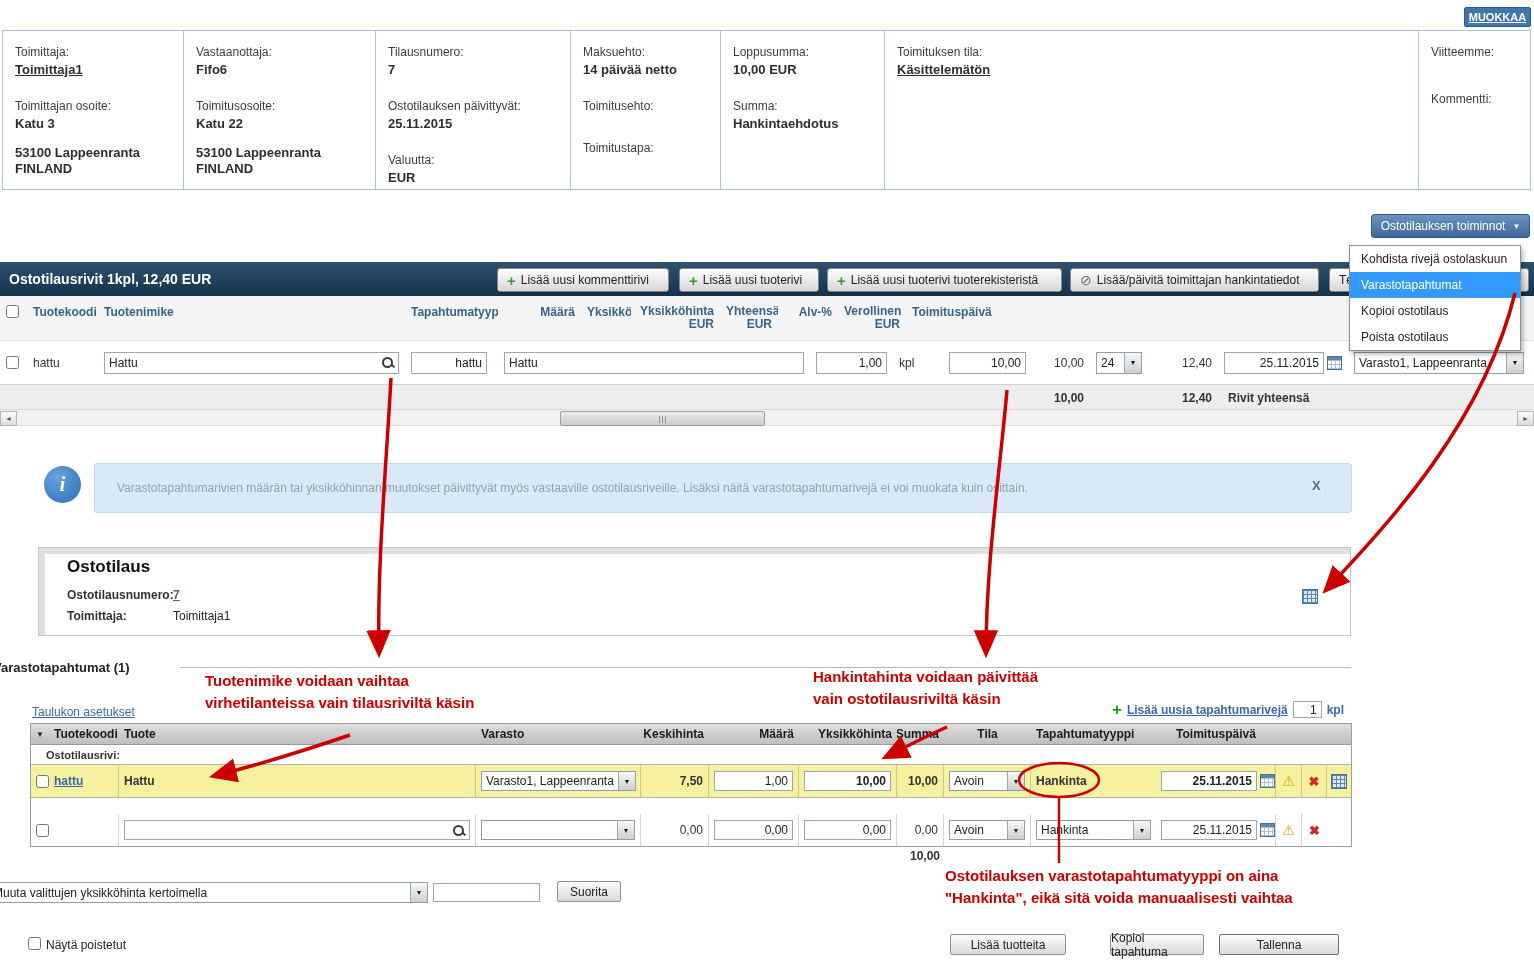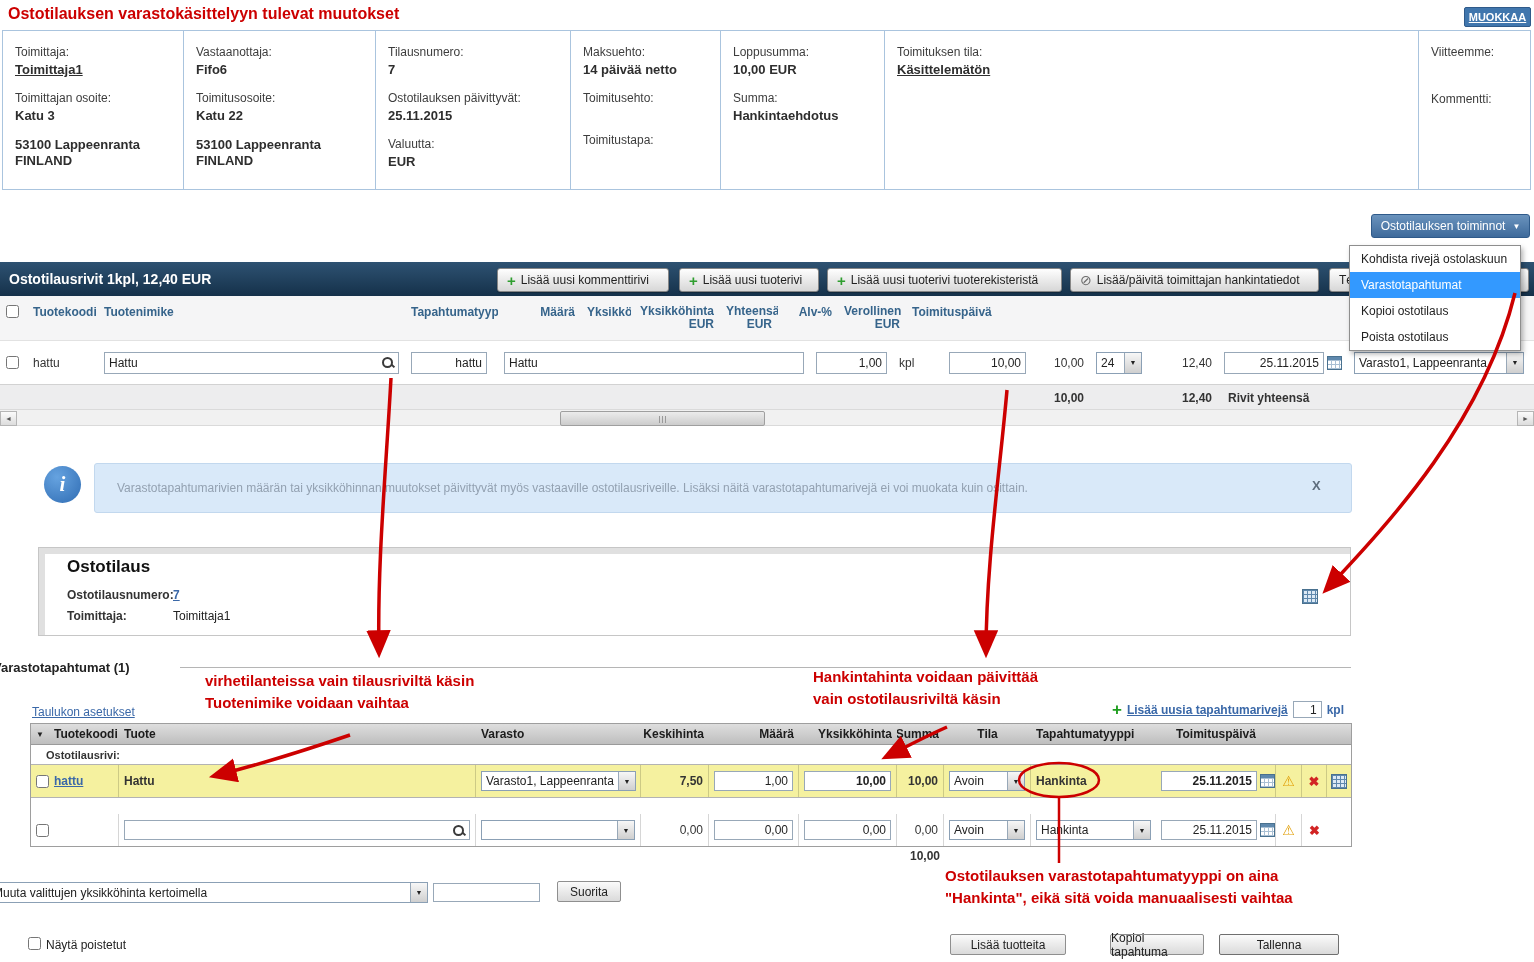--- a/index.html
+++ b/index.html
@@ -8,21 +8,21 @@
   .abs{position:absolute}
   .b{font-weight:bold}
   .red-note{color:#cc0000;font-weight:bold;font-size:15px;line-height:22px;white-space:nowrap}
   .link{color:#3a68a8;text-decoration:underline;cursor:pointer}
   
   #summary{display:flex;border:1px solid #aac4de;background:#fff;height:160px}
   .sumcol{padding:14px 12px 0 12px;border-right:1px solid #aac4de;overflow:hidden}
   .sumcol:last-child{border-right:none}
   .lbl{font-size:12px;color:#3d3d3d;white-space:nowrap}
   .val{font-size:13px;font-weight:bold;color:#2e2e2e;margin-top:3px;white-space:nowrap}
-  .gap{margin-top:14px}
+  .gap{margin-top:22px}
   
   .bluebtn{background:linear-gradient(#6a93bd,#3e6a9b);border:1px solid #2f5a8a;border-radius:3px;color:#fff;font-size:12px;display:flex;align-items:center;justify-content:center;gap:7px;cursor:pointer}
   
   .menu{background:#fff;border:1px solid #8e8e8e;box-shadow:2px 3px 5px rgba(0,0,0,.3);z-index:60}
   .menu-item{height:26px;line-height:26px;padding:0 11px;font-size:12px;color:#222;white-space:nowrap;cursor:pointer}
   .menu-item.selected{background:#3399ff;color:#fff}
   
   #bar{background:linear-gradient(#2e5272,#15314a);height:34px}
   #bar .bartitle{color:#fff;font-size:14px;font-weight:bold;line-height:34px;padding-left:9px}
   .gbtn{background:linear-gradient(#fefefe,#d7d7d7);border:1px solid #868686;border-radius:3px;height:24px;display:flex;align-items:center;gap:5px;padding:0 9px;font-size:12px;color:#222;white-space:nowrap;cursor:pointer;box-shadow:0 1px 1px rgba(0,0,0,.25)}
@@ -87,21 +87,20 @@
   .center{justify-content:center}
   
   .wbtn{background:linear-gradient(#fbfbfb,#dadada);border:1px solid #8f8f8f;border-radius:2px;font-size:12px;color:#222;display:flex;align-items:center;justify-content:center;cursor:pointer}
   .chev{font-size:8px;color:#222}
 </style>
 </head>
 <body>
 
 <div id="page">
 
-  <div class="abs" style="left:8px;top:3px;font-size:16px"><span class="red-note" style="font-size:16px">Ostotilauksen varastokäsittelyyn tulevat muutokset</span></div>
 
   <div class="abs" style="left:1464px;top:7px;width:67px;height:20px;background:#4076ad;border:1px solid #2f5a8a;border-radius:2px;display:flex;align-items:center;justify-content:center">
     <span style="color:#fff;font-size:11px;font-weight:bold;text-decoration:underline">MUOKKAA</span>
   </div>
 
   <div id="summary" class="abs" style="left:2px;top:30px;width:1529px">
     <div class="sumcol" style="width:181px">
       <div class="lbl">Toimittaja:</div>
       <div class="val"><span class="link" style="color:#2e2e2e">Toimittaja1</span></div>
       <div class="lbl gap">Toimittajan osoite:</div>
@@ -309,22 +308,22 @@
     <div class="abs" style="left:28px;top:61px;font-weight:bold">Toimittaja:</div>
     <div class="abs" style="left:134px;top:61px;color:#222">Toimittaja1</div>
   </div>
 
   <div class="abs gridic" style="left:1302px;top:589px"></div>
 
   <div class="abs" style="left:-7px;top:660px;font-size:13px;font-weight:bold;color:#222;white-space:nowrap">Varastotapahtumat (1)</div>
   <div class="abs" style="left:180px;top:667px;width:1171px;height:1px;background:#b5b5b5"></div>
 
   <div class="abs red-note" style="left:205px;top:670px">
+    <div>Tuotenimike voidaan vaihtaa</div>
     <div>virhetilanteissa vain tilausriviltä käsin</div>
-    <div>Tuotenimike voidaan vaihtaa</div>
   </div>
   <div class="abs red-note" style="left:813px;top:666px">
     <div>Hankintahinta voidaan päivittää</div>
     <div>vain ostotilausriviltä käsin</div>
   </div>
   <div class="abs red-note" style="left:945px;top:865px">
     <div>Ostotilauksen varastotapahtumatyyppi on aina</div>
     <div>"Hankinta", eikä sitä voida manuaalisesti vaihtaa</div>
   </div>
 

